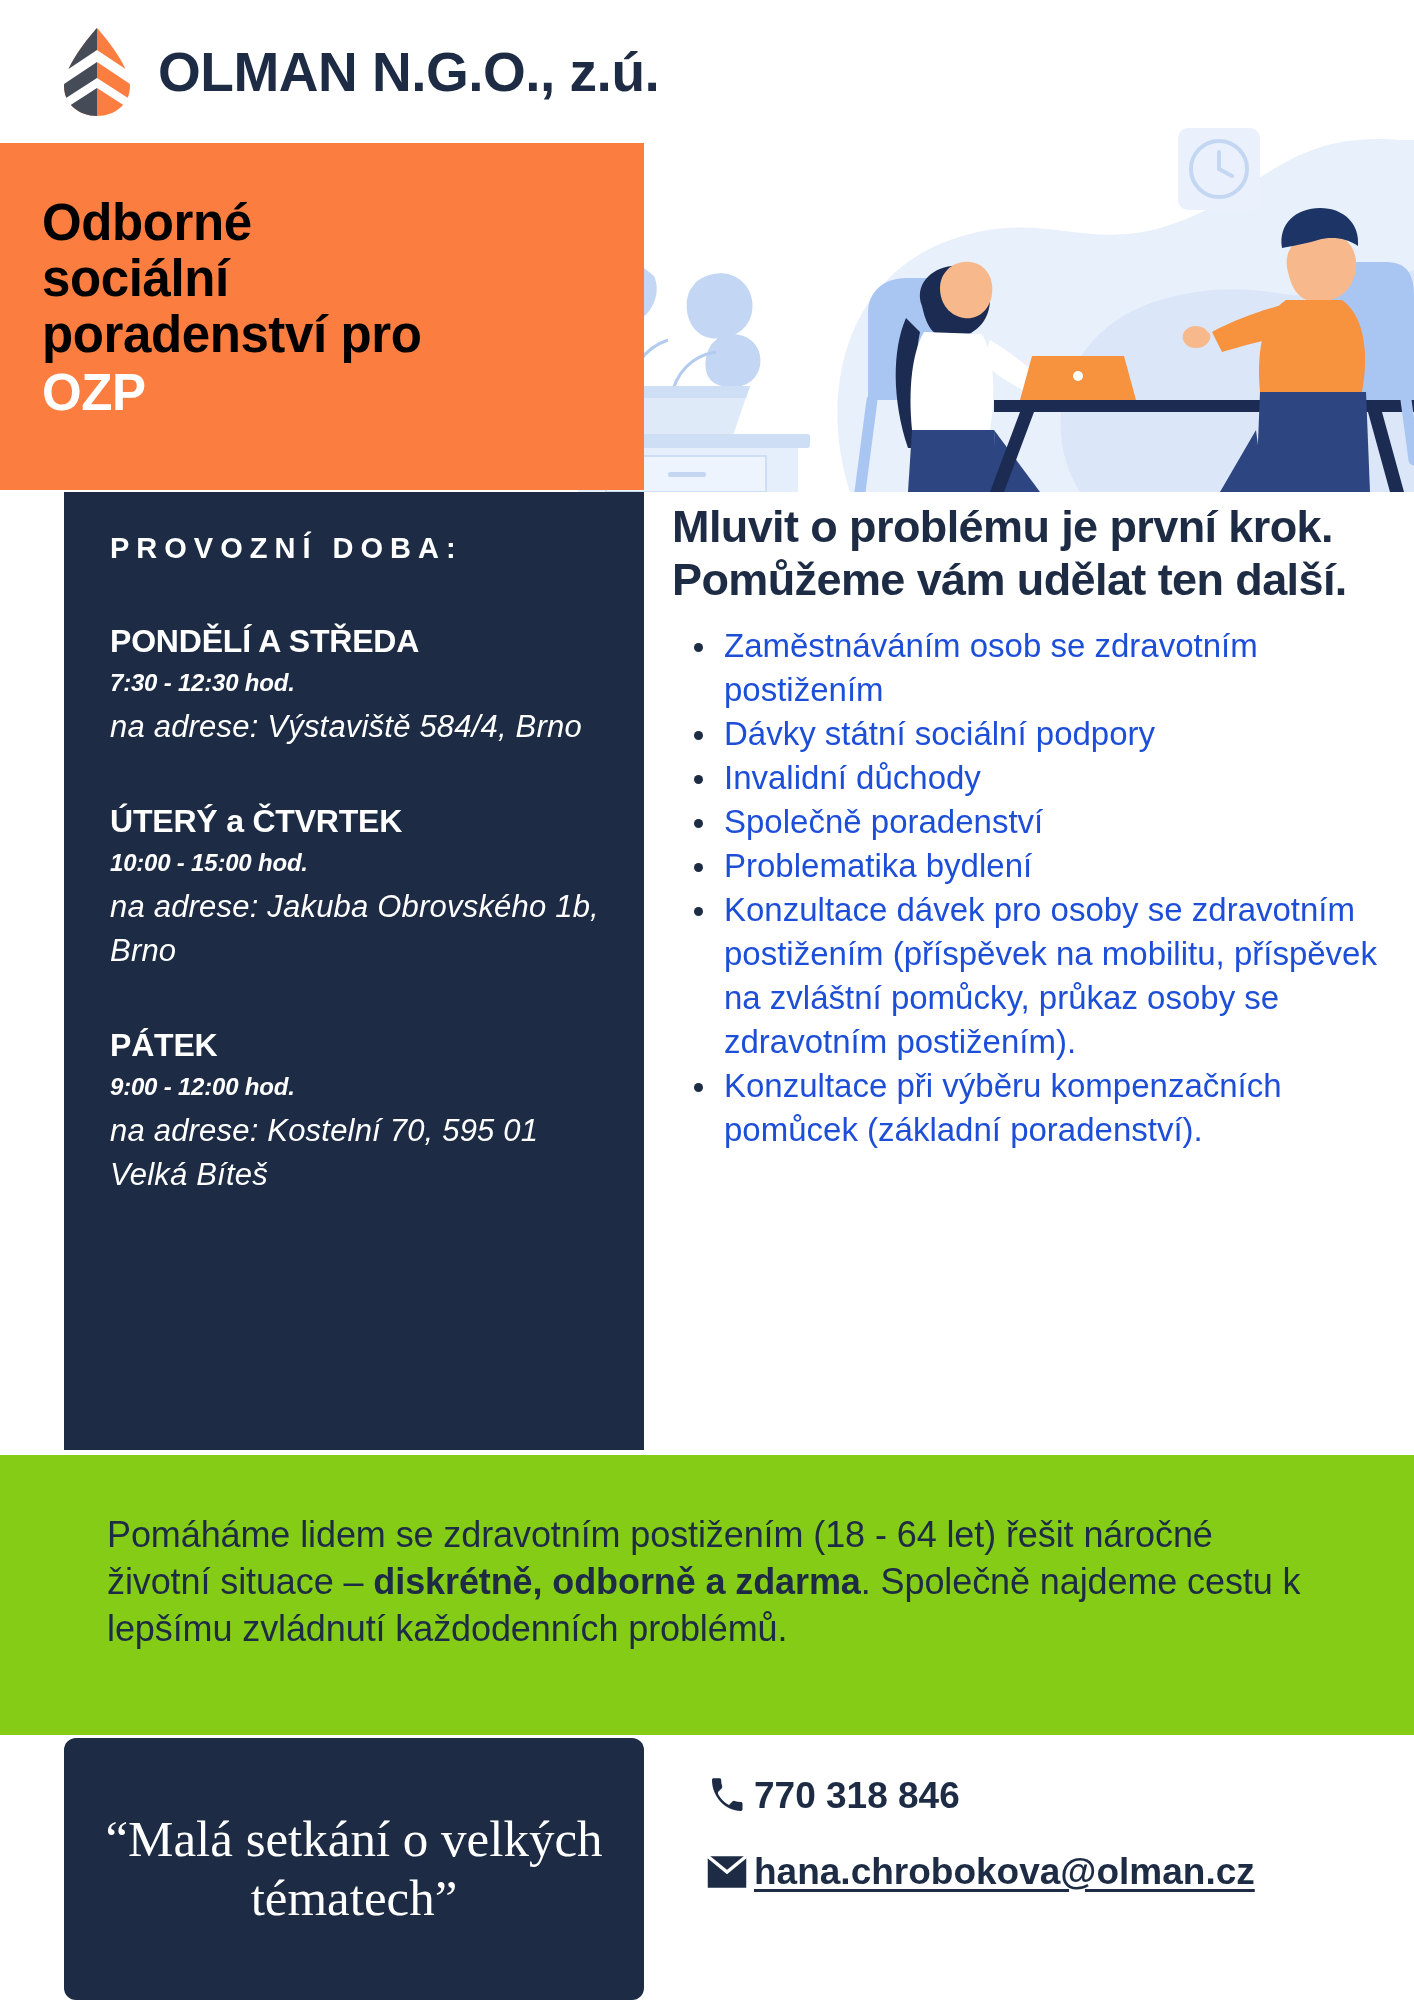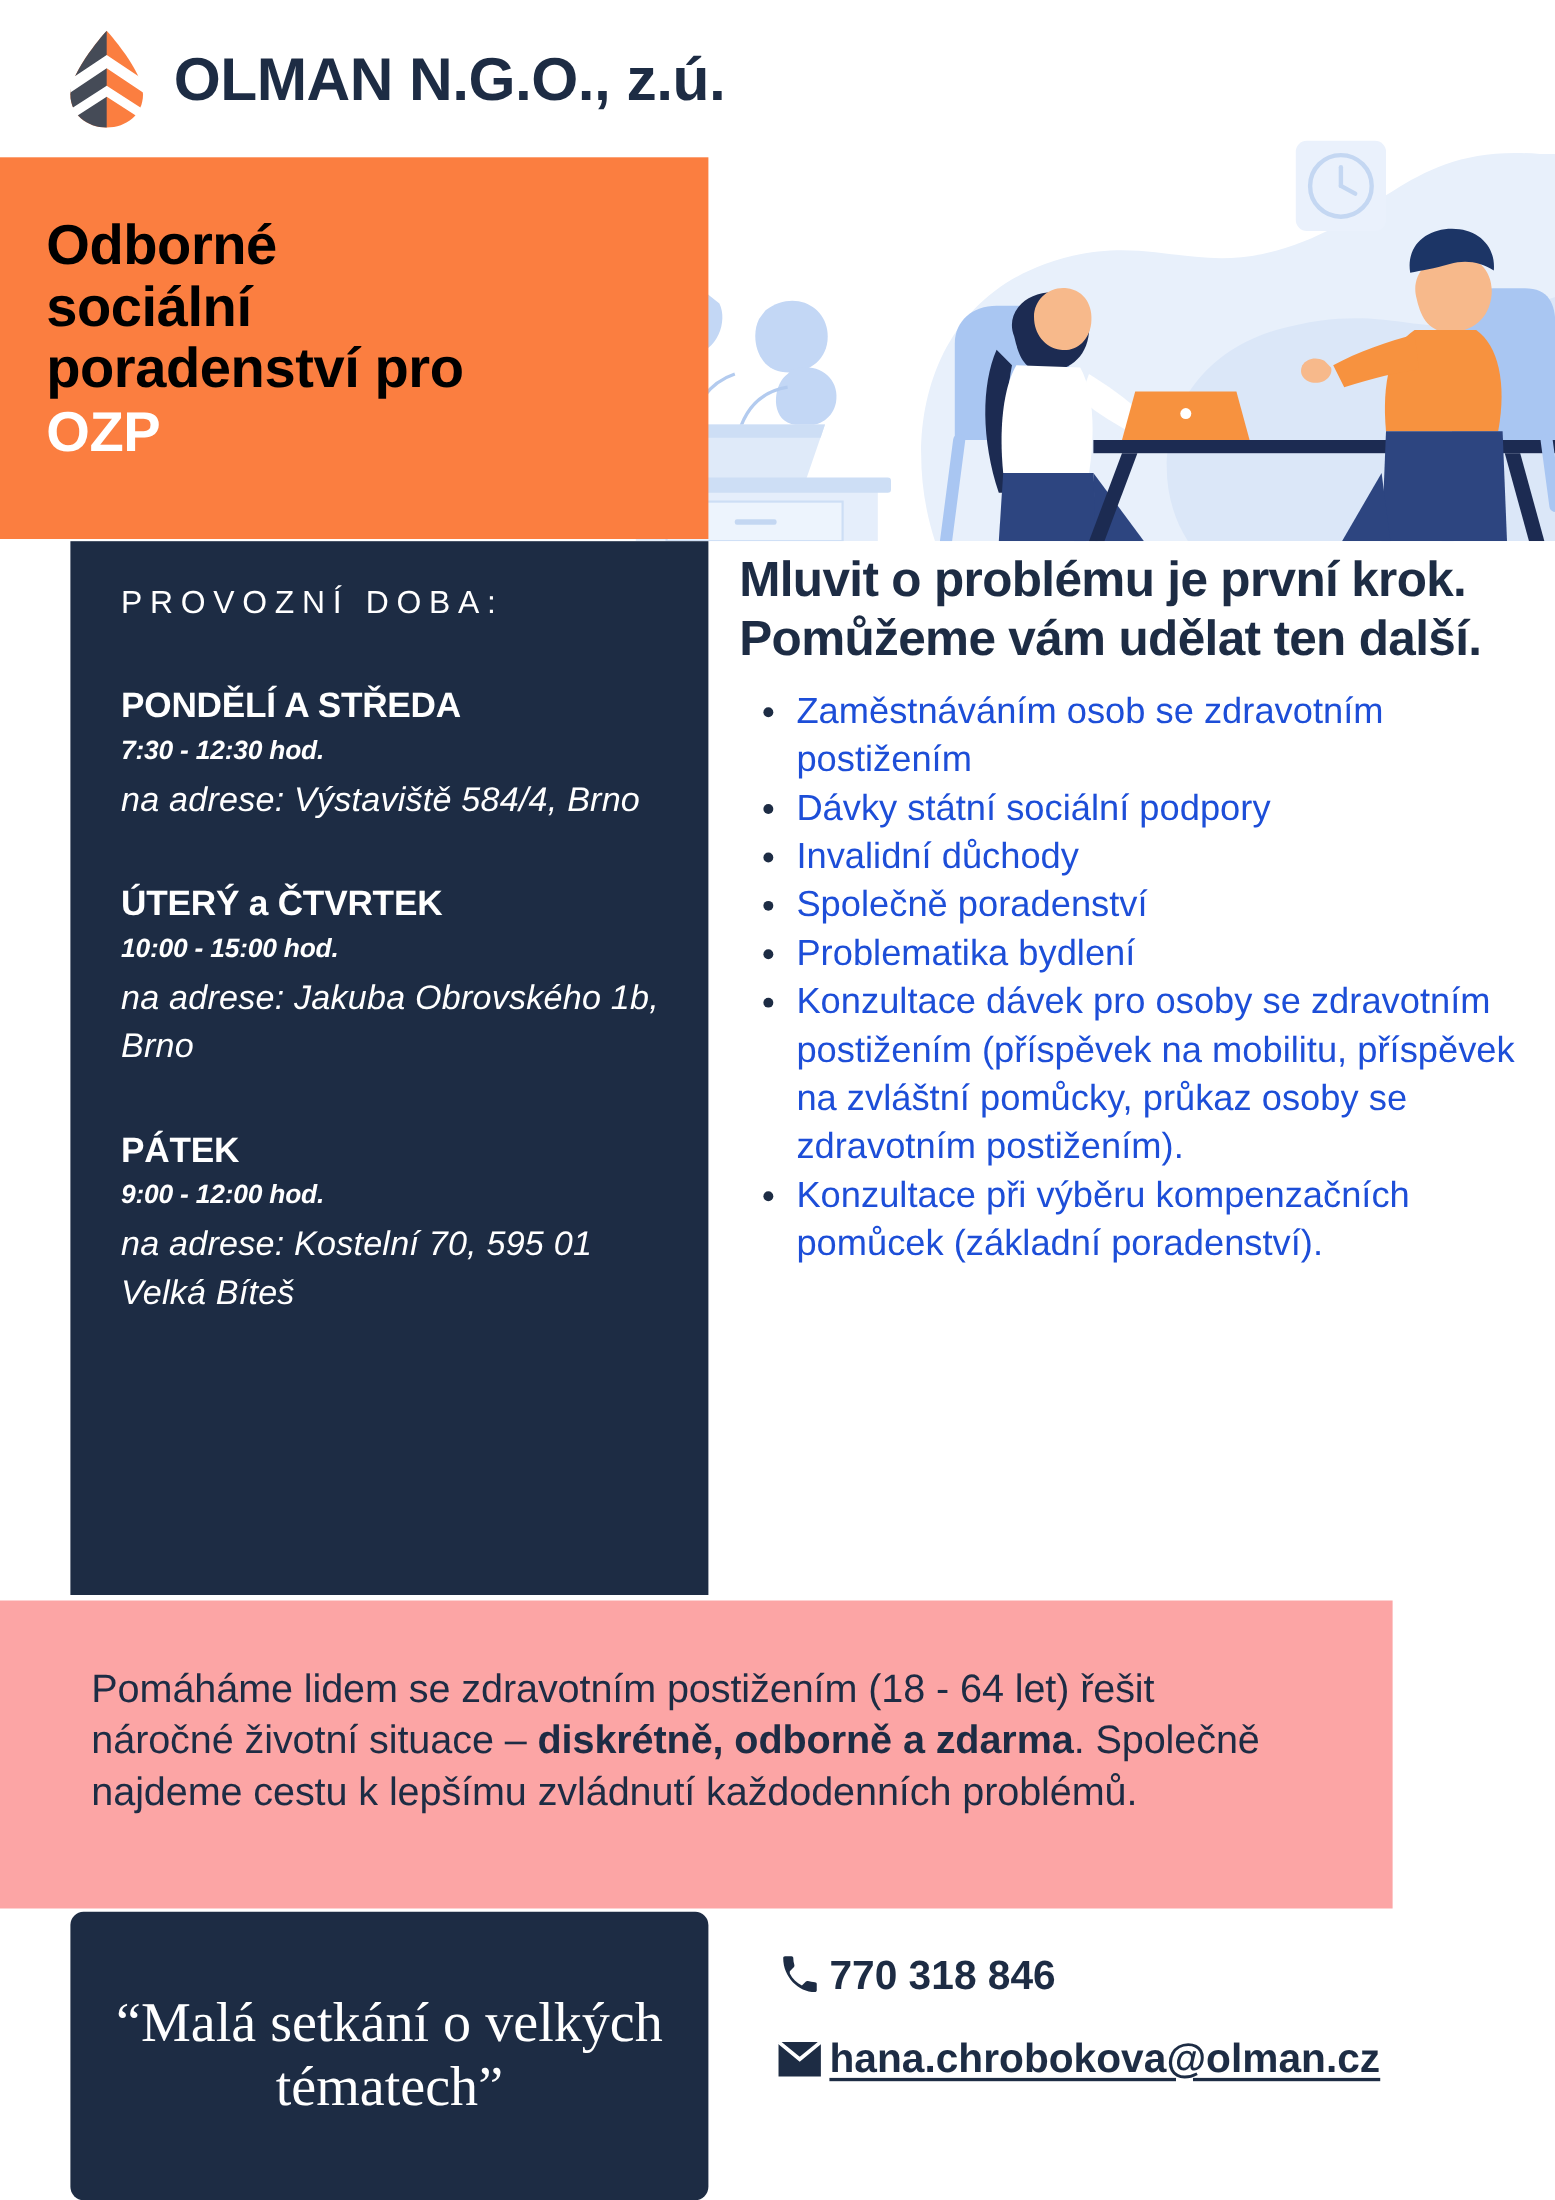--- a/index.html
+++ b/index.html
@@ -44,21 +44,21 @@
     letter-spacing:-0.4px;
   }
 
   
   .hours-col {
     position:absolute; left:64px; top:492px; width:580px; height:958px;
     background:#1d2c44; color:#ffffff;
     padding:40px 36px 0 46px;
   }
   .hours-label {
-    font-size:29px; font-weight:normal; letter-spacing:7px; color:#ffffff;
+    font-size:29px; font-weight:bold; letter-spacing:7px; color:#ffffff;
     margin-bottom:56px;
   }
   .hours-group { margin-bottom:52px; }
   .hours-group:last-child { margin-bottom:0; }
   .hg-day  { font-size:32px; font-weight:bold; line-height:40px; letter-spacing:-0.2px; }
   .hg-time { font-size:24px; font-weight:bold; line-height:44px; letter-spacing:-0.2px;font-style:italic; }
   .hg-addr {
     font-size:31px; font-style:italic; font-weight:300; line-height:44px;
     color:#ffffff; letter-spacing:0.2px;
   }
@@ -77,23 +77,23 @@
     font-size:33px; line-height:44px; font-weight:300; color:#1d4ed8;
     padding-left:52px; margin-bottom:0px; letter-spacing:0px;
   }
   ul.services li::before {
     content:""; position:absolute; left:22px; top:19px;
     width:9px; height:9px; border-radius:50%; background:#1d2c44;
   }
 
   
   .intro-band {
-    position:absolute; left:0; top:1455px; width:1266px; height:280px;
-    background:#fca5a5;
-    padding:56px 96px 0 83px;
+    position:absolute; left:0; top:1455px; width:1414px; height:280px;
+    background:#84cc16;
+    padding:56px 96px 0 107px;
   }
   .intro-band p {
     font-size:36px; line-height:47px; font-weight:300; color:#1d2c44;
     letter-spacing:-0.1px;
   }
   .intro-band b { font-weight:bold; }
 
   
   .quote-block {
     position:absolute; left:64px; top:1738px; width:580px; height:262px;

